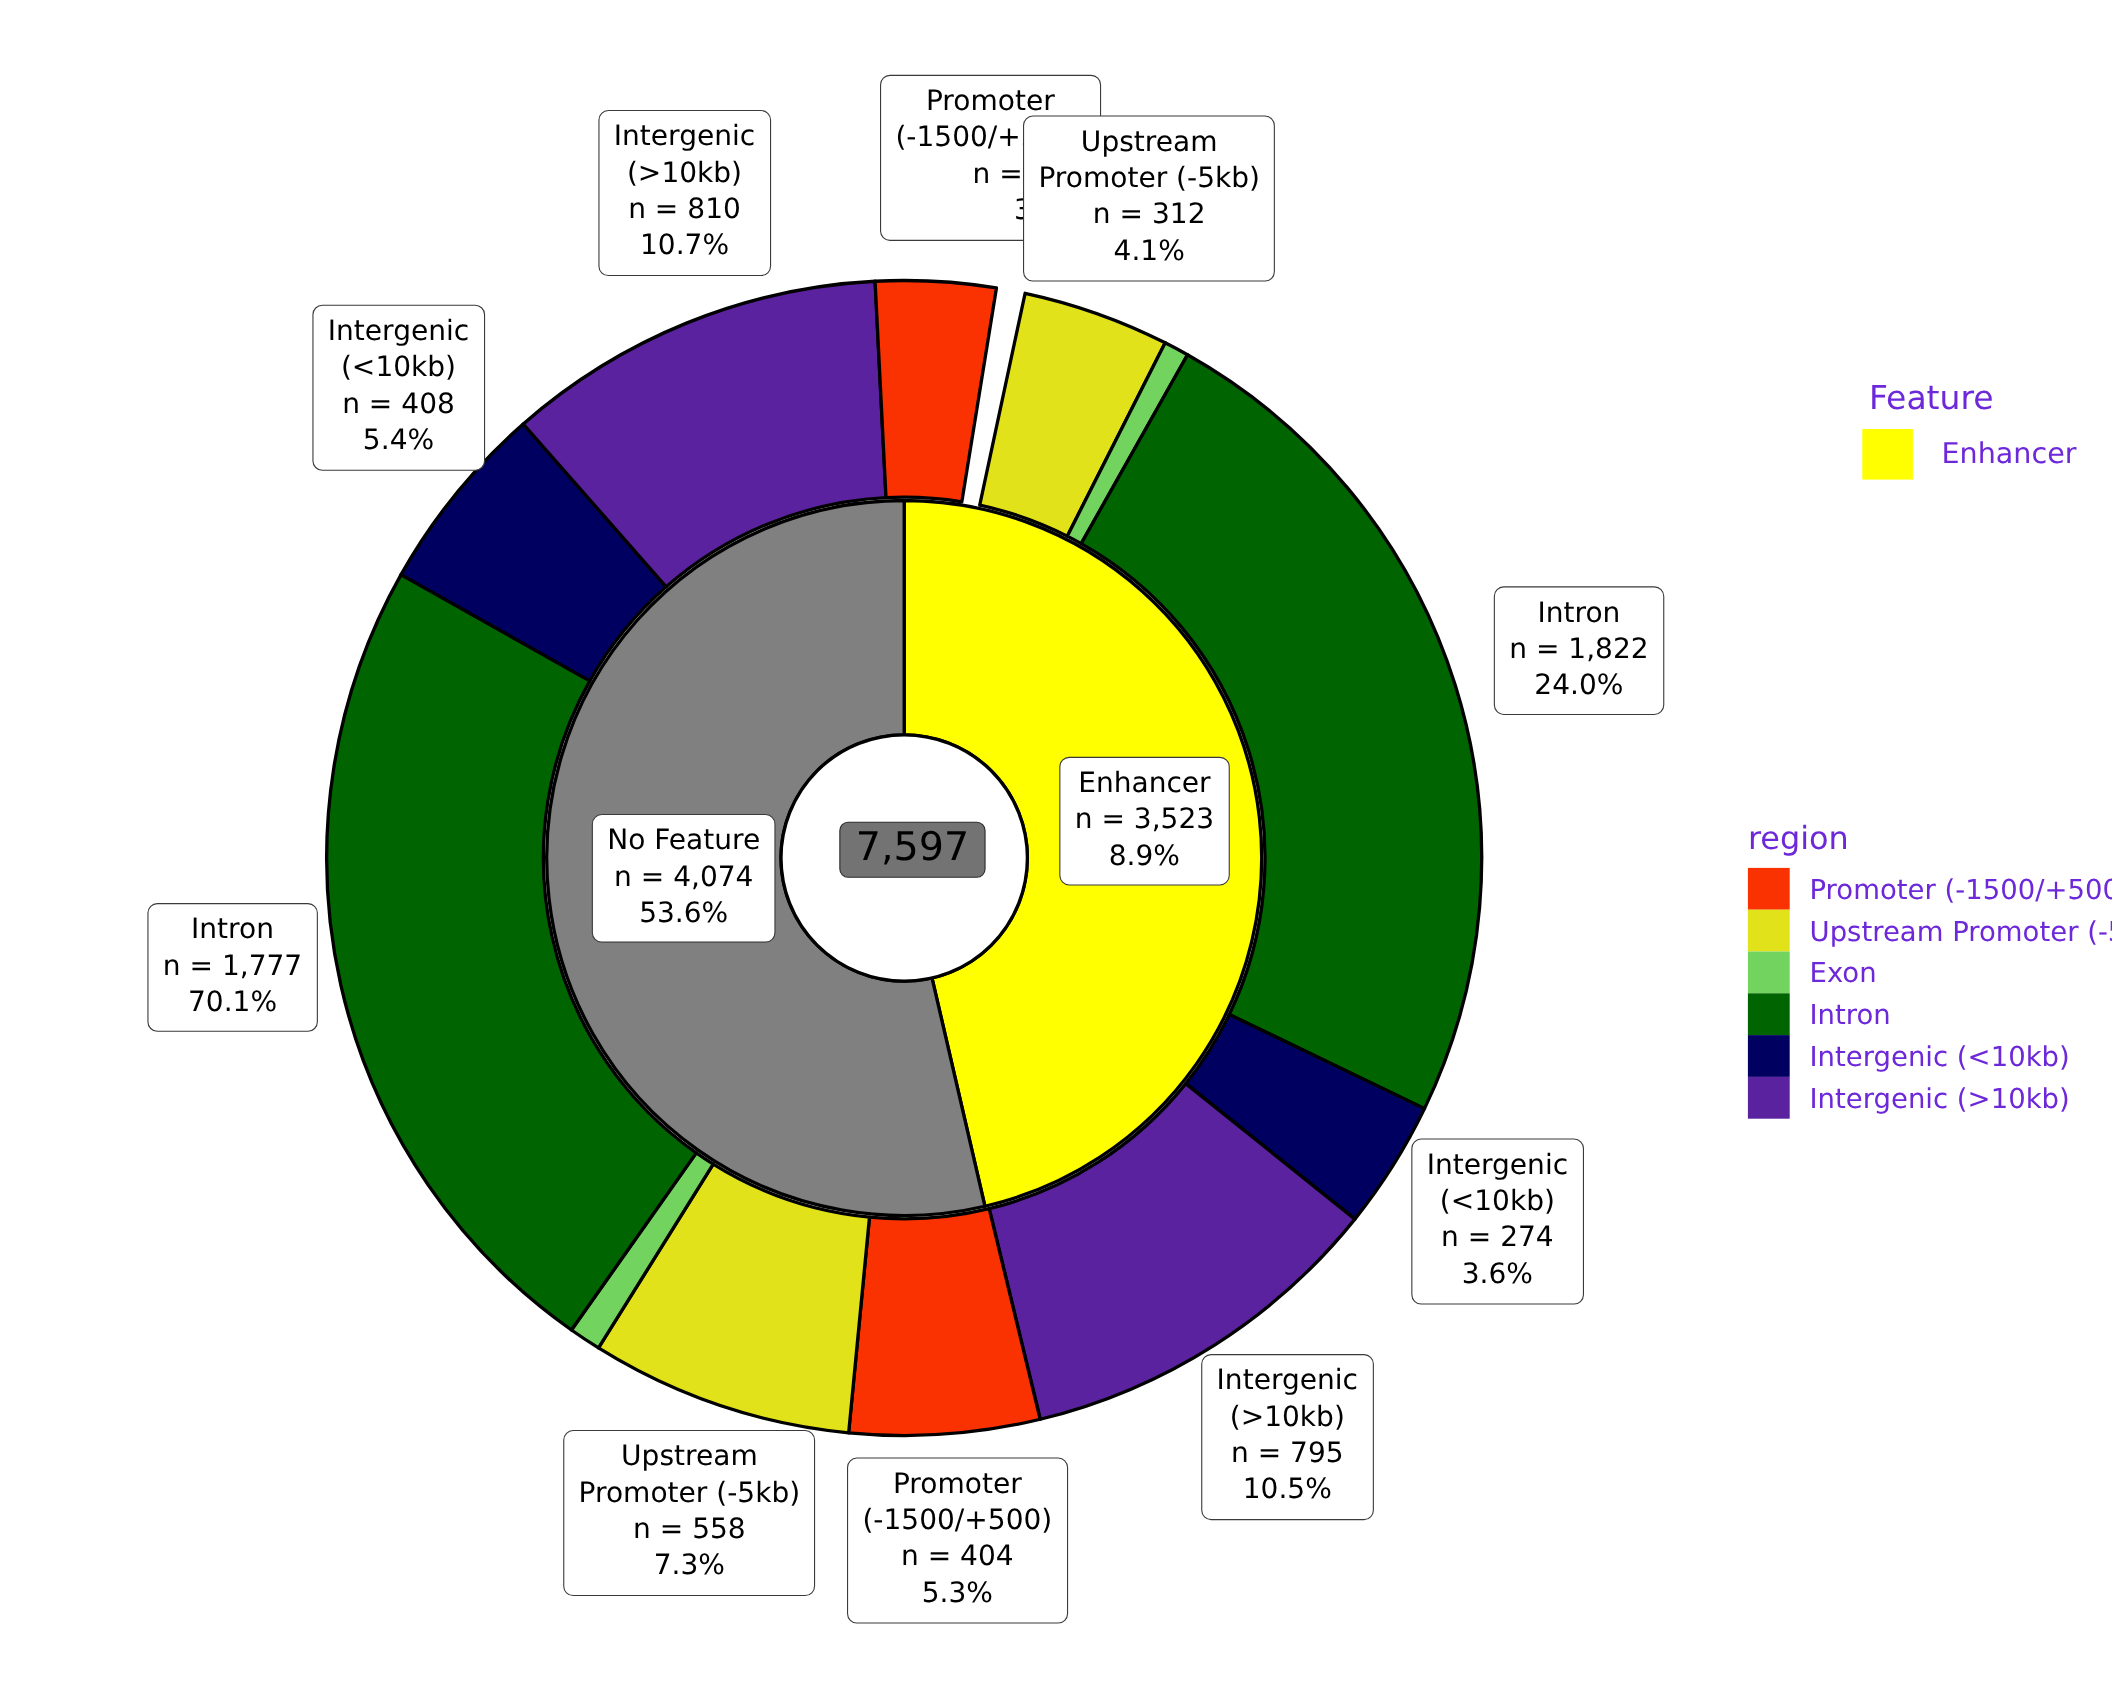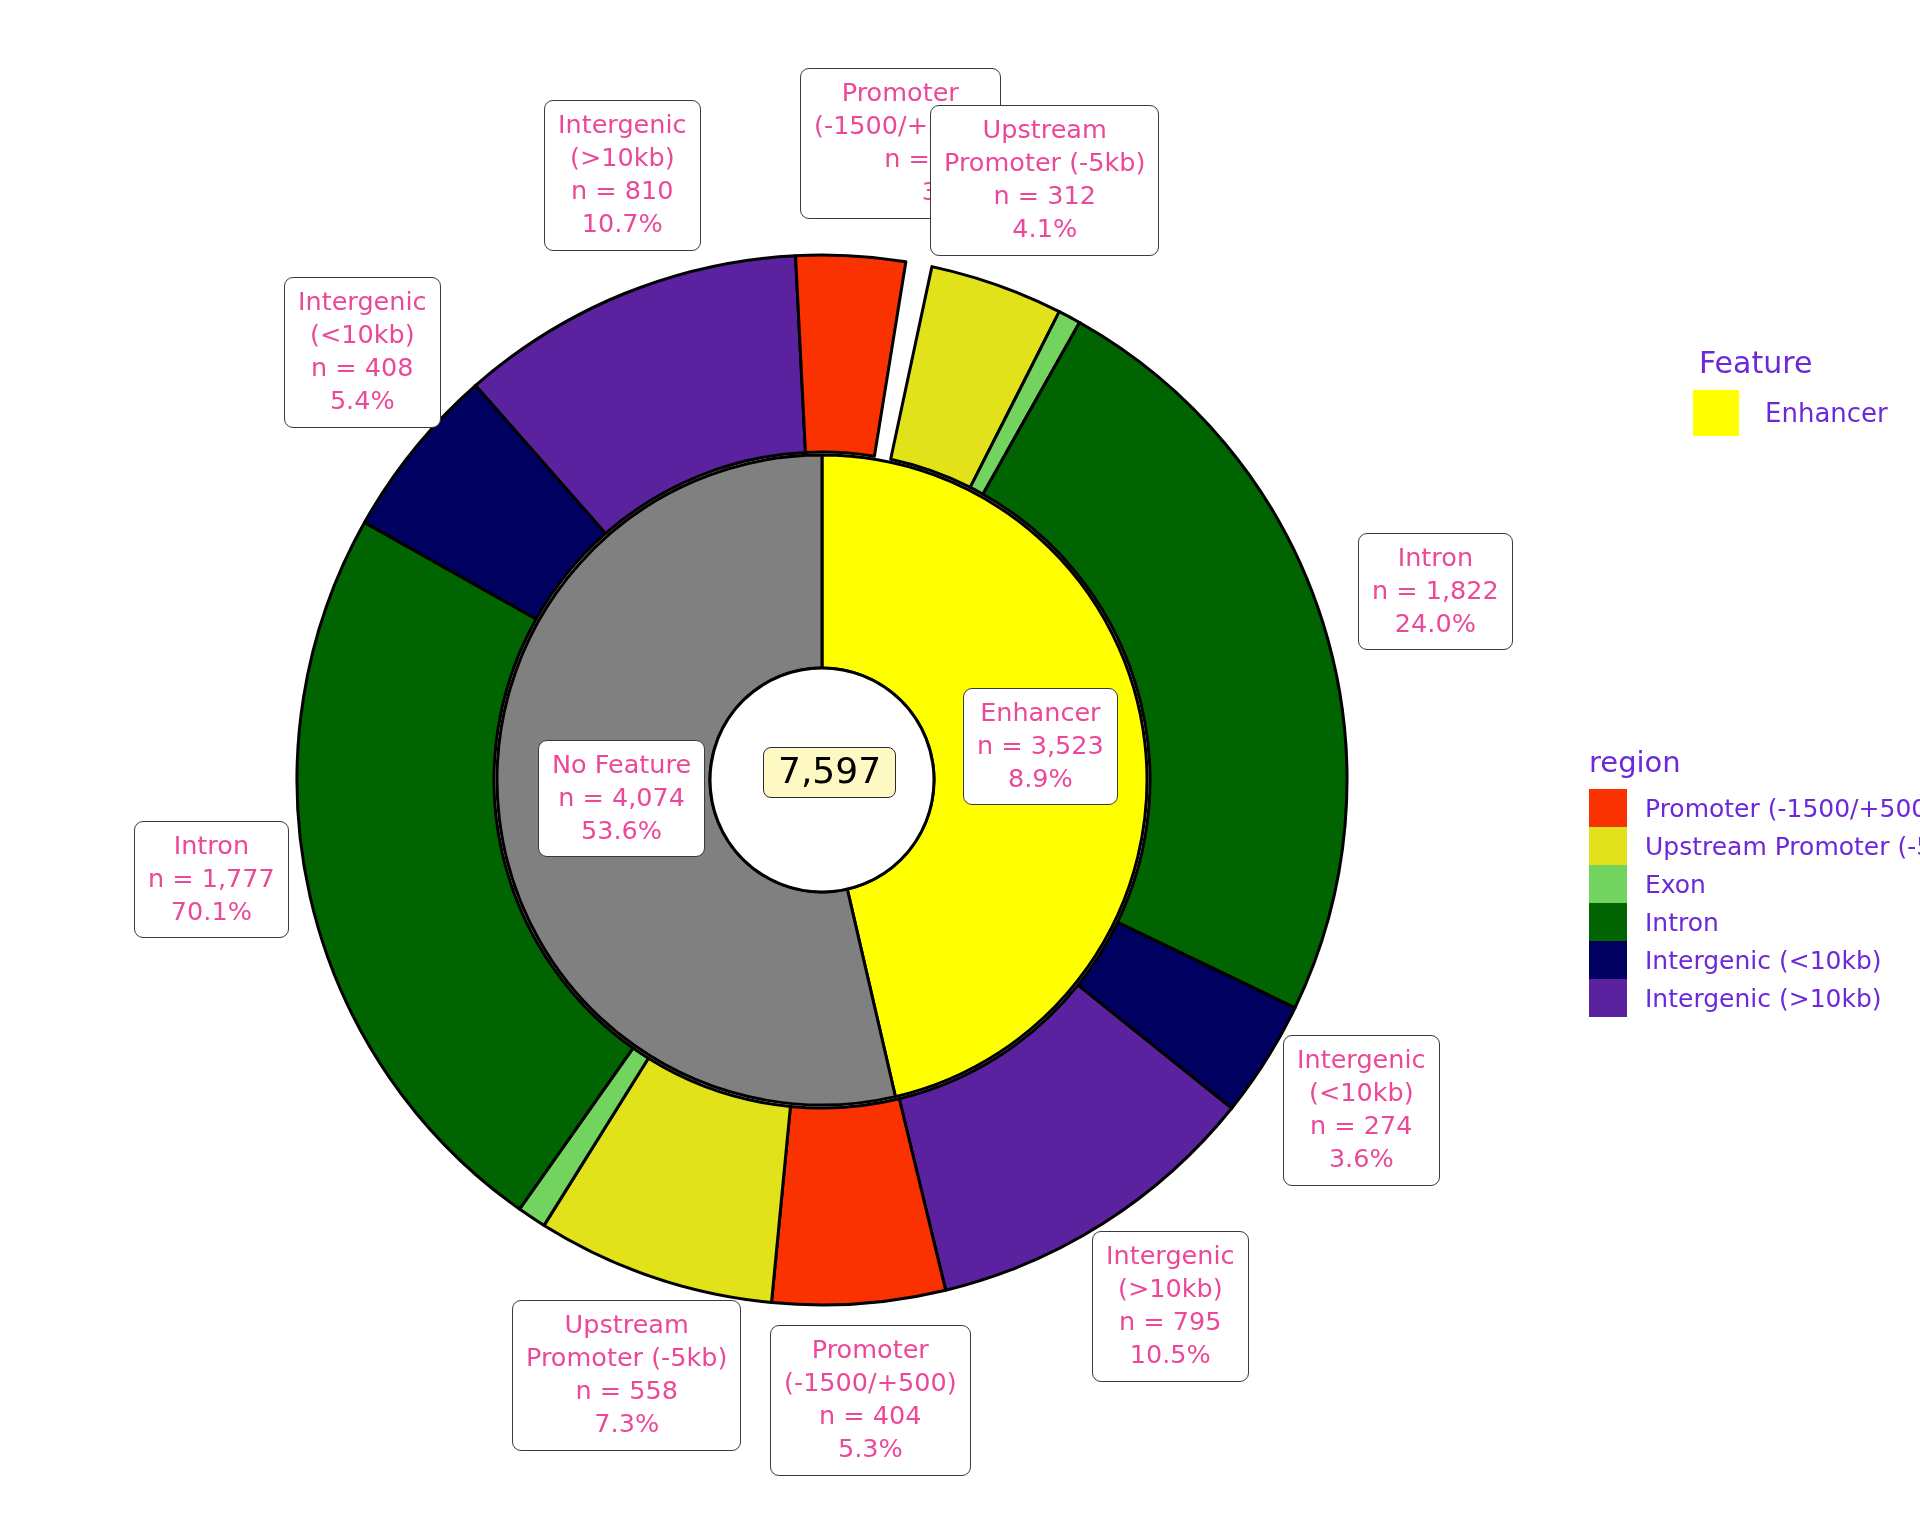--- a/index.html
+++ b/index.html
@@ -30,29 +30,29 @@
   .callout {
     position: absolute;
     box-sizing: border-box;
     background: #ffffff;
     border: 1.6px solid #3a3a3a;
     border-radius: 9px;
     padding: 7px 13px 9px 13px;
     text-align: center;
     font-size: 25.5px;
     line-height: 1.30;
-    color: #ec4899;
+    color: #000000;
     white-space: nowrap;
     font-family: "DejaVu Sans", sans-serif;
   }
   .callout .ln { display: block; }
   .center-count {
     position: absolute;
     box-sizing: border-box;
-    background: #fef9c3;
+    background: #737373;
     border: 1.8px solid #2b2b2b;
     border-radius: 8px;
     padding: 3px 14px 6px 14px;
     font-size: 36px;
     line-height: 1.1;
     color: #000000;
     text-align: center;
     font-family: "DejaVu Sans", sans-serif;
   }
   

